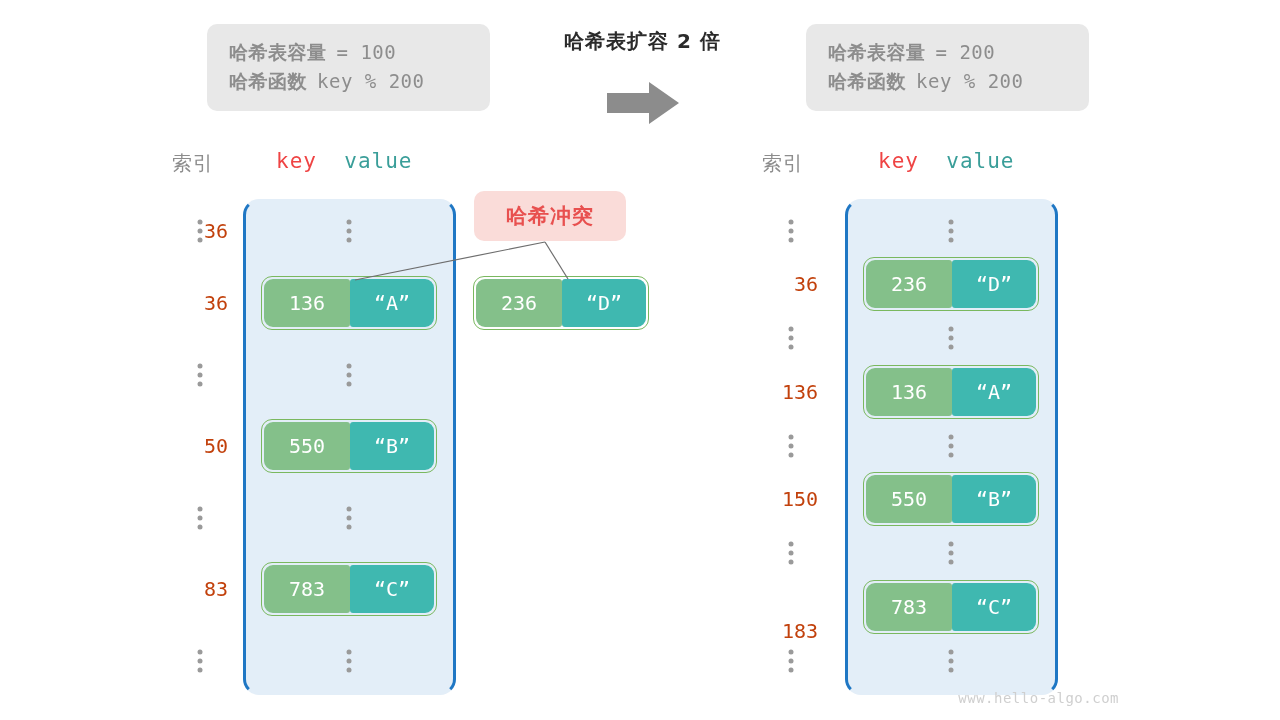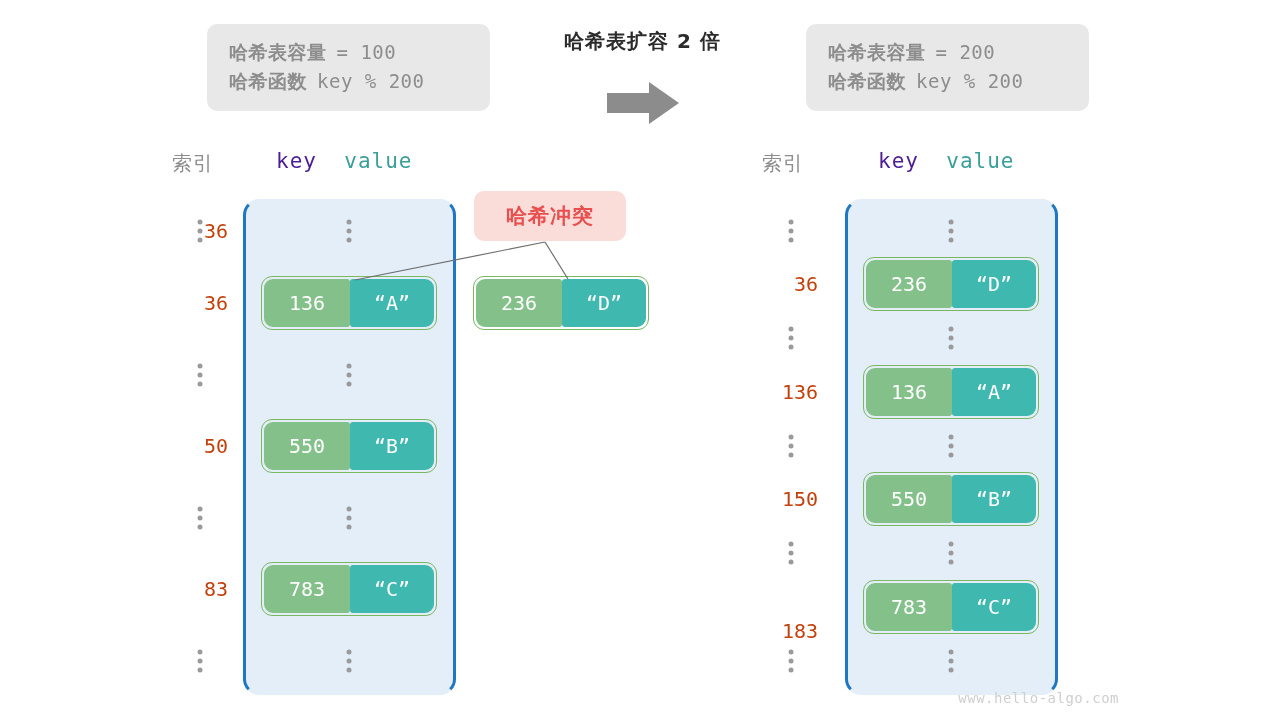--- a/index.html
+++ b/index.html
@@ -57,21 +57,21 @@
     position:absolute;
     font-size:20px;color:#8d8d8d;
     letter-spacing:1px;
   }
   .col-head-kv{
     position:absolute;
     font-family:"DejaVu Sans Mono",monospace;
     font-size:21px;letter-spacing:1px;
     white-space:pre;
   }
-  .kv-key{color:#4c1d95;}
+  .kv-key{color:#ef4444;}
   .kv-value{color:#3a9e99;}
 
   
   .bucket-box{
     position:absolute;
     background:#e3eef8;
     border-left:3px solid #1f77c4;
     border-right:3px solid #1f77c4;
     border-top:3px solid transparent;
     border-bottom:3px solid transparent;

